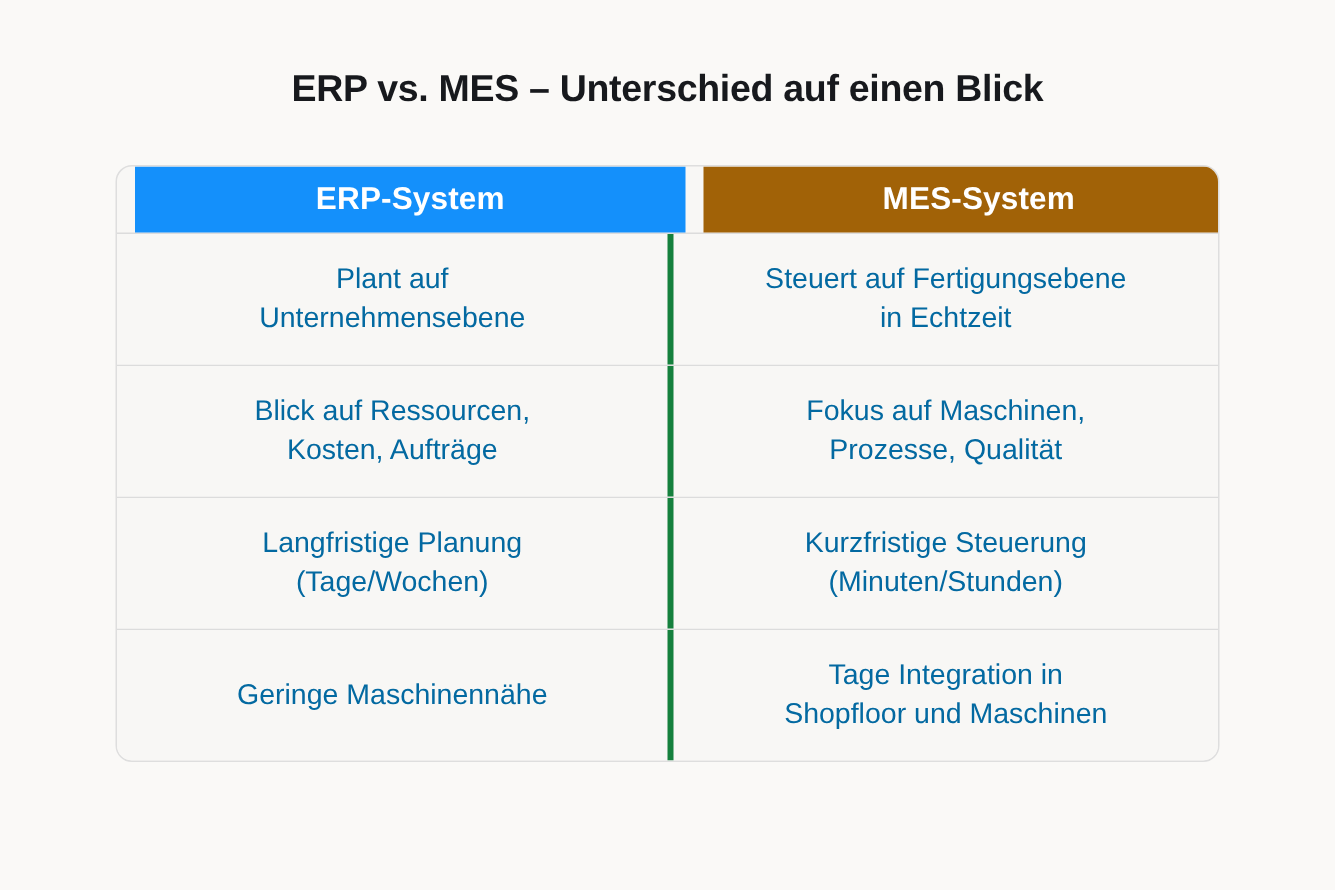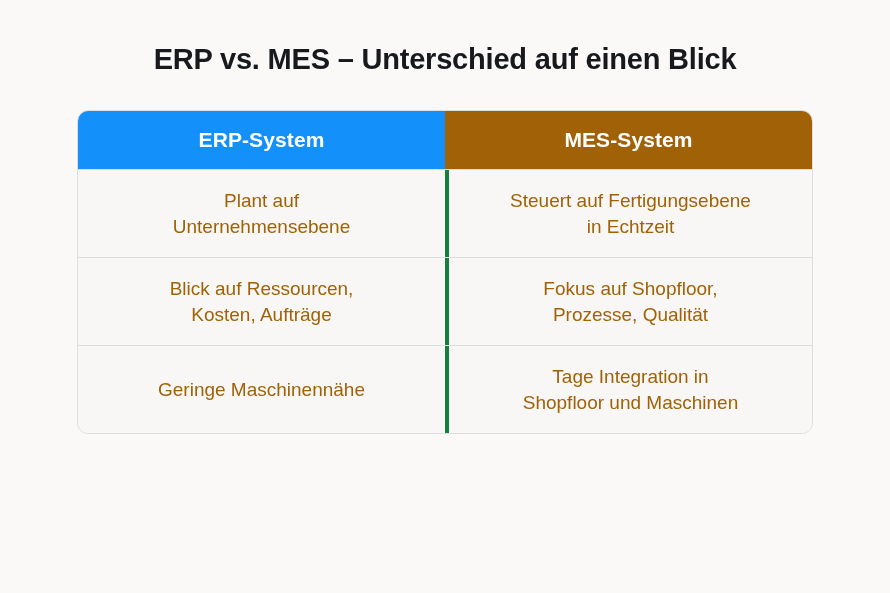--- a/index.html
+++ b/index.html
@@ -25,21 +25,21 @@
     background: #faf9f7;
   }
 
   
   .title {
     position: absolute;
     left: 0;
     top: 40px;
     width: 890px;
     text-align: center;
-    font-size: 29px;
+    font-size: 25px;
     line-height: 38px;
     font-weight: 700;
     letter-spacing: -0.2px;
     color: #17191d;
     white-space: nowrap;
   }
 
   
   .table {
     position: absolute;
@@ -70,38 +70,39 @@
     text-align: center;
     padding: 0 18px;
   }
 
   .cell + .cell {
     border-left: 4px solid #15803d;
   }
 
   
   .row-header .cell {
-    height: 58px;
+    height: 44px;
     font-size: 21px;
     font-weight: 700;
     color: #ffffff;
     letter-spacing: 0.1px;
     border-left: none;
+    margin-left: 12px;
   }
 
   .cell-erp-header { background: #1490fb; }
   .cell-mes-header { background: #a16207; }
 
   
   .row-body .cell {
     height: 87px;
     font-size: 19px;
     line-height: 26px;
     font-weight: 400;
-    color: #a16207;
+    color: #0369a1;
     background: #f8f7f5;
   }
 
   .cell-text {
     display: block;
     white-space: pre-line;
   }
 </style>
 </head>
 <body>
@@ -131,25 +132,35 @@
 in Echtzeit</span>
       </div>
     </div>
 
     <div class="row row-body">
       <div class="cell">
         <span class="cell-text">Blick auf Ressourcen,
 Kosten, Aufträge</span>
       </div>
       <div class="cell">
-        <span class="cell-text">Fokus auf Shopfloor,
+        <span class="cell-text">Fokus auf Maschinen,
 Prozesse, Qualität</span>
       </div>
     </div>
 
+    <div class="row row-body">
+      <div class="cell">
+        <span class="cell-text">Langfristige Planung
+(Tage/Wochen)</span>
+      </div>
+      <div class="cell">
+        <span class="cell-text">Kurzfristige Steuerung
+(Minuten/Stunden)</span>
+      </div>
+    </div>
 
     <div class="row row-body">
       <div class="cell">
         <span class="cell-text">Geringe Maschinennähe</span>
       </div>
       <div class="cell">
         <span class="cell-text">Tage Integration in
 Shopfloor und Maschinen</span>
       </div>
     </div>

